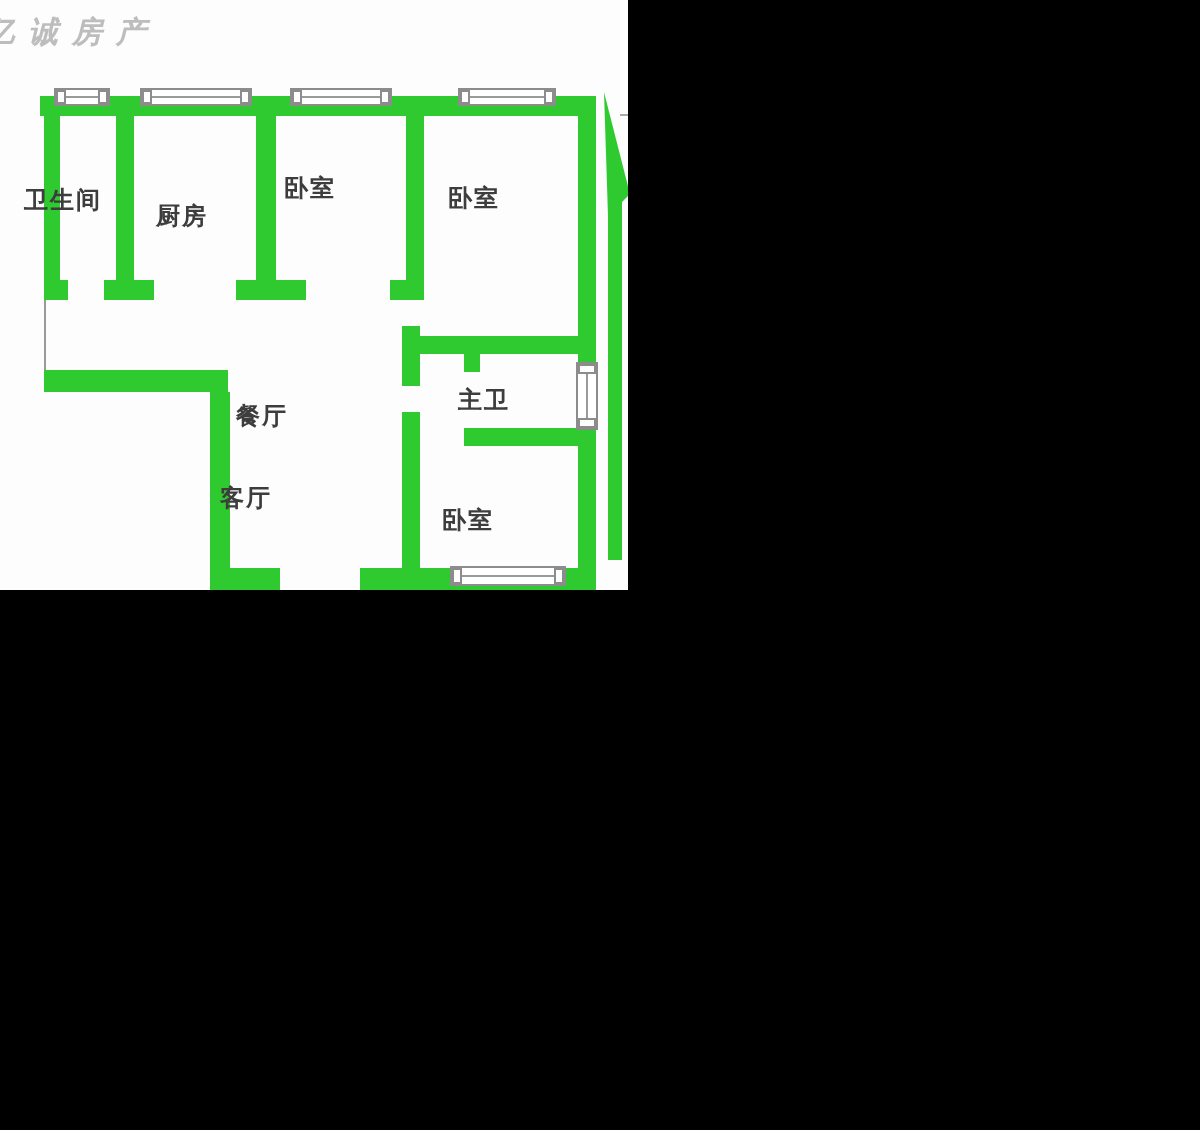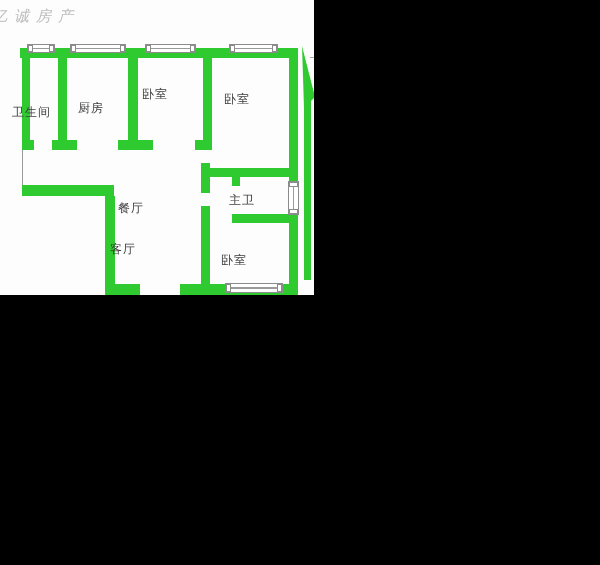--- a/index.html
+++ b/index.html
@@ -8,20 +8,21 @@
     background:#000;
     position:relative;
     font-family:"DejaVu Sans", sans-serif;
     overflow:hidden;
   }
   .plan{
     position:absolute;left:0;top:0;
     width:314px;height:295px;
     background:#fdfdfd;
     overflow:hidden;
+    font-weight:bold;
   }
   .wall{position:absolute;background:#2fca2f;}
   .thinline{position:absolute;background:#9a9a9a;}
   .room-label{
     position:absolute;
     font-size:12px;
     color:#3d3d3d;
     letter-spacing:1px;
     white-space:nowrap;
     line-height:13px;
@@ -111,21 +112,21 @@
   <div class="win win-h" style="left:229px;top:44px;width:49px;height:9px;"></div>
   <div class="win win-v" style="left:288px;top:181px;width:11px;height:34px;"></div>
   <div class="win win-h" style="left:225px;top:283px;width:58px;height:10px;"></div>
 
   <svg class="compass" width="314" height="295">
     <polygon points="302,46 315,97 304,108" fill="#2fca2f"></polygon>
     <rect x="304" y="96" width="7" height="184" fill="#2fca2f"></rect>
   </svg>
   <div class="partial-glyph"></div>
 
-  <div class="room-label" style="left:12px;top:94px;margin-top:12px;">卫生间</div>
+  <div class="room-label" style="left:12px;top:94px;">卫生间</div>
   <div class="room-label" style="left:78px;top:102px;text-align:center;">厨房</div>
   <div class="room-label" style="left:142px;top:88px;">卧室</div>
   <div class="room-label" style="left:224px;top:93px;">卧室</div>
   <div class="room-label" style="left:229px;top:194px;">主卫</div>
   <div class="room-label" style="left:221px;top:254px;">卧室</div>
   <div class="room-label" style="left:118px;top:202px;">餐厅</div>
   <div class="room-label" style="left:110px;top:243px;">客厅</div>
 
 </div>
 

